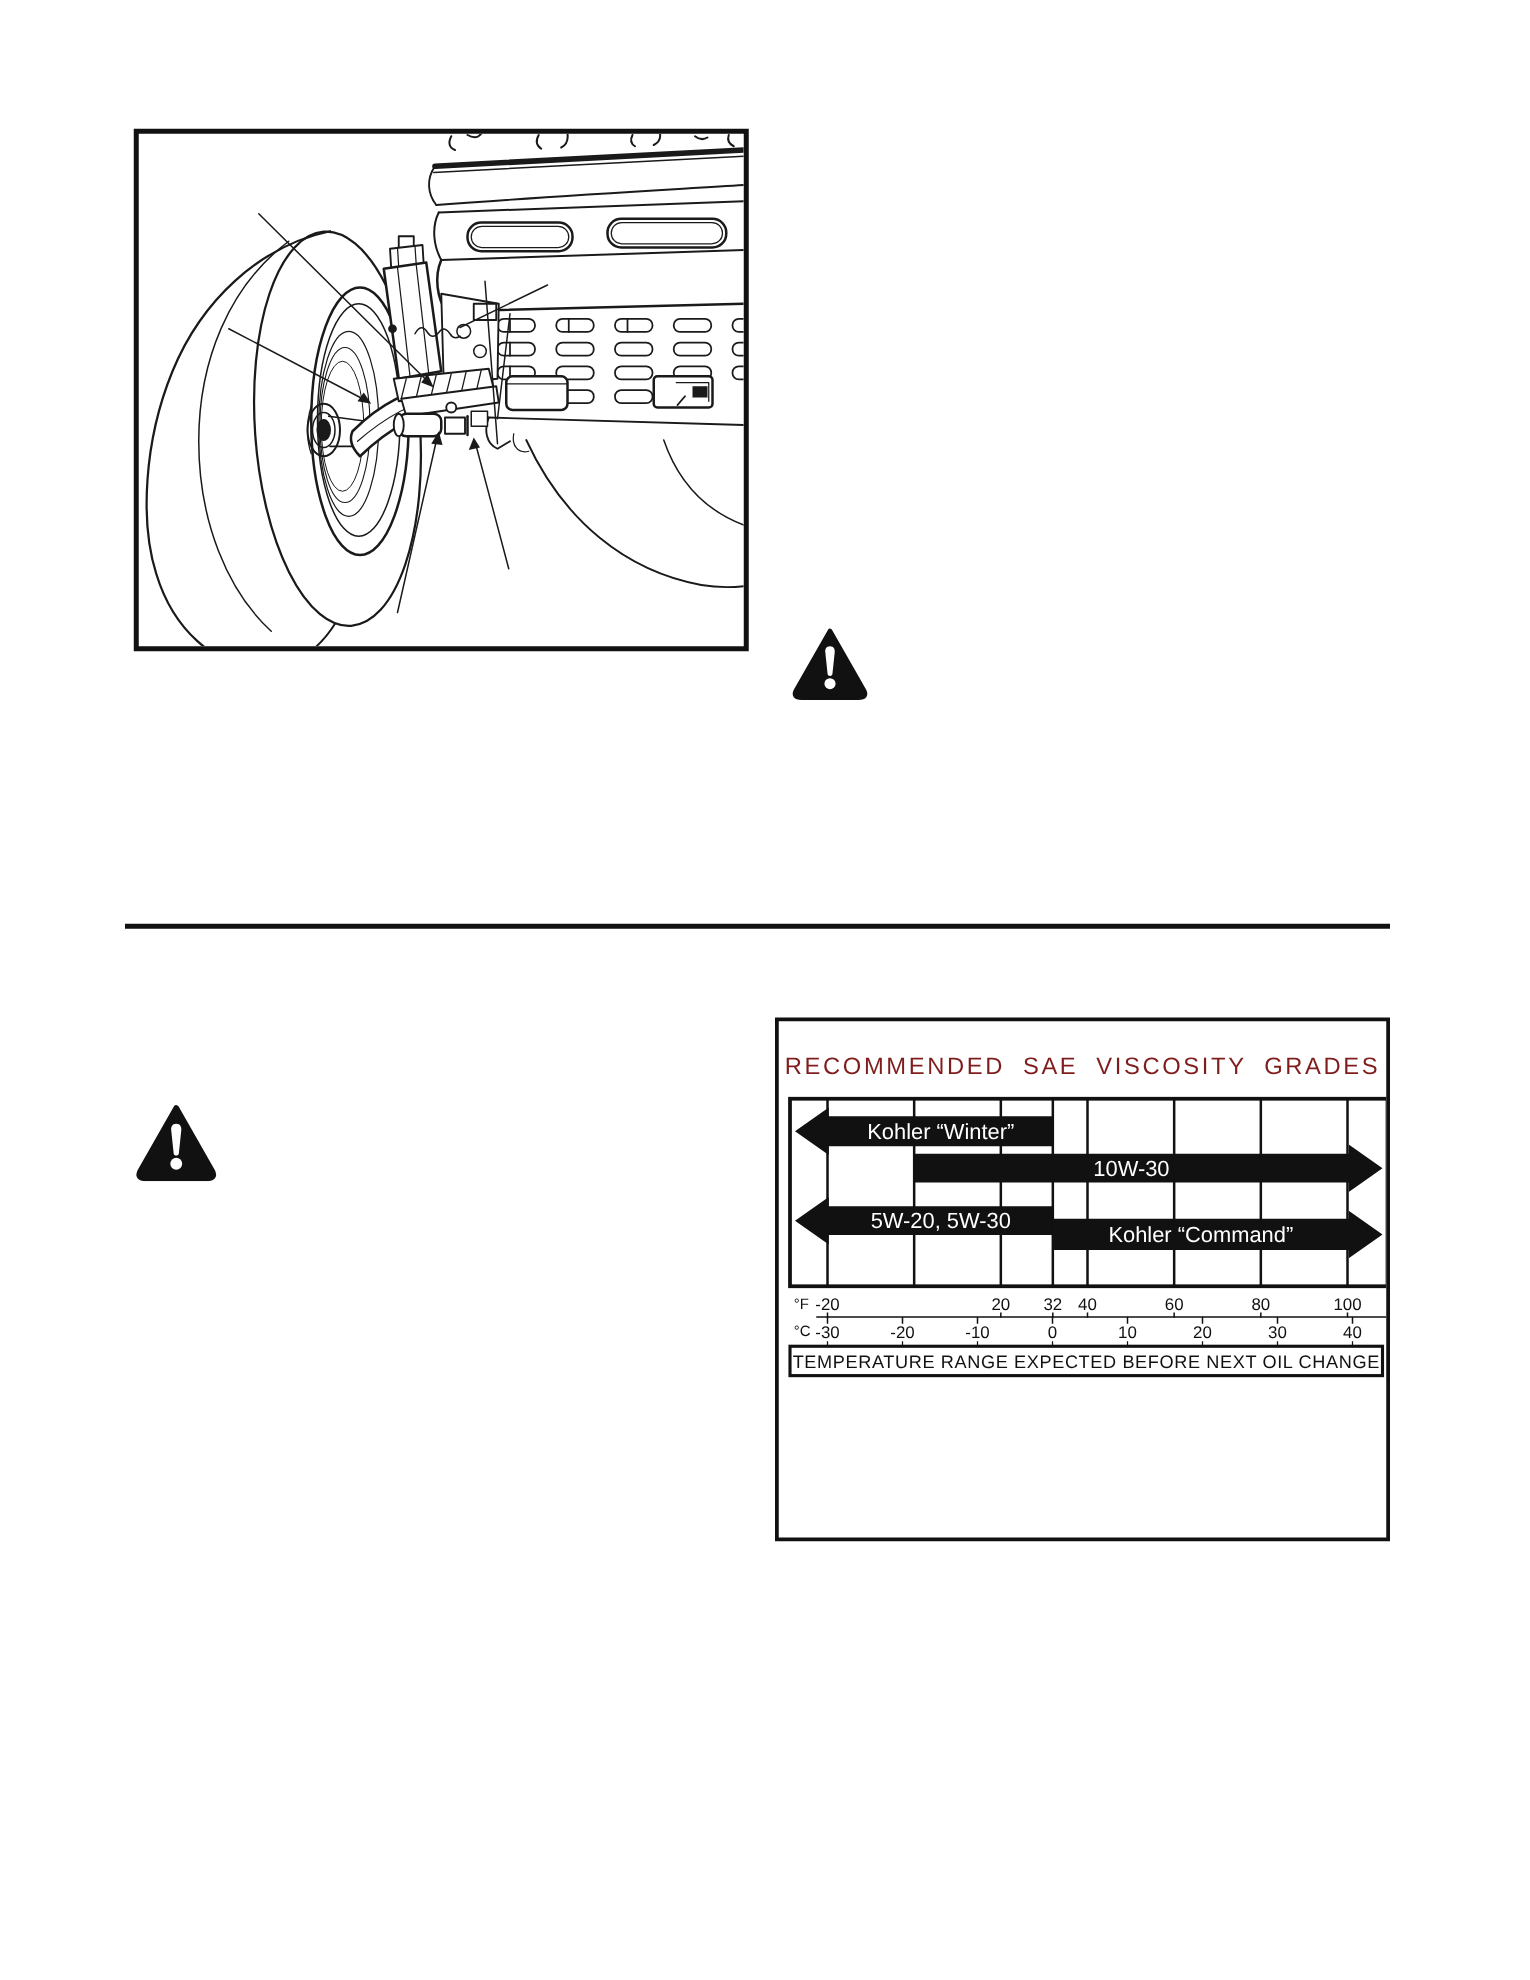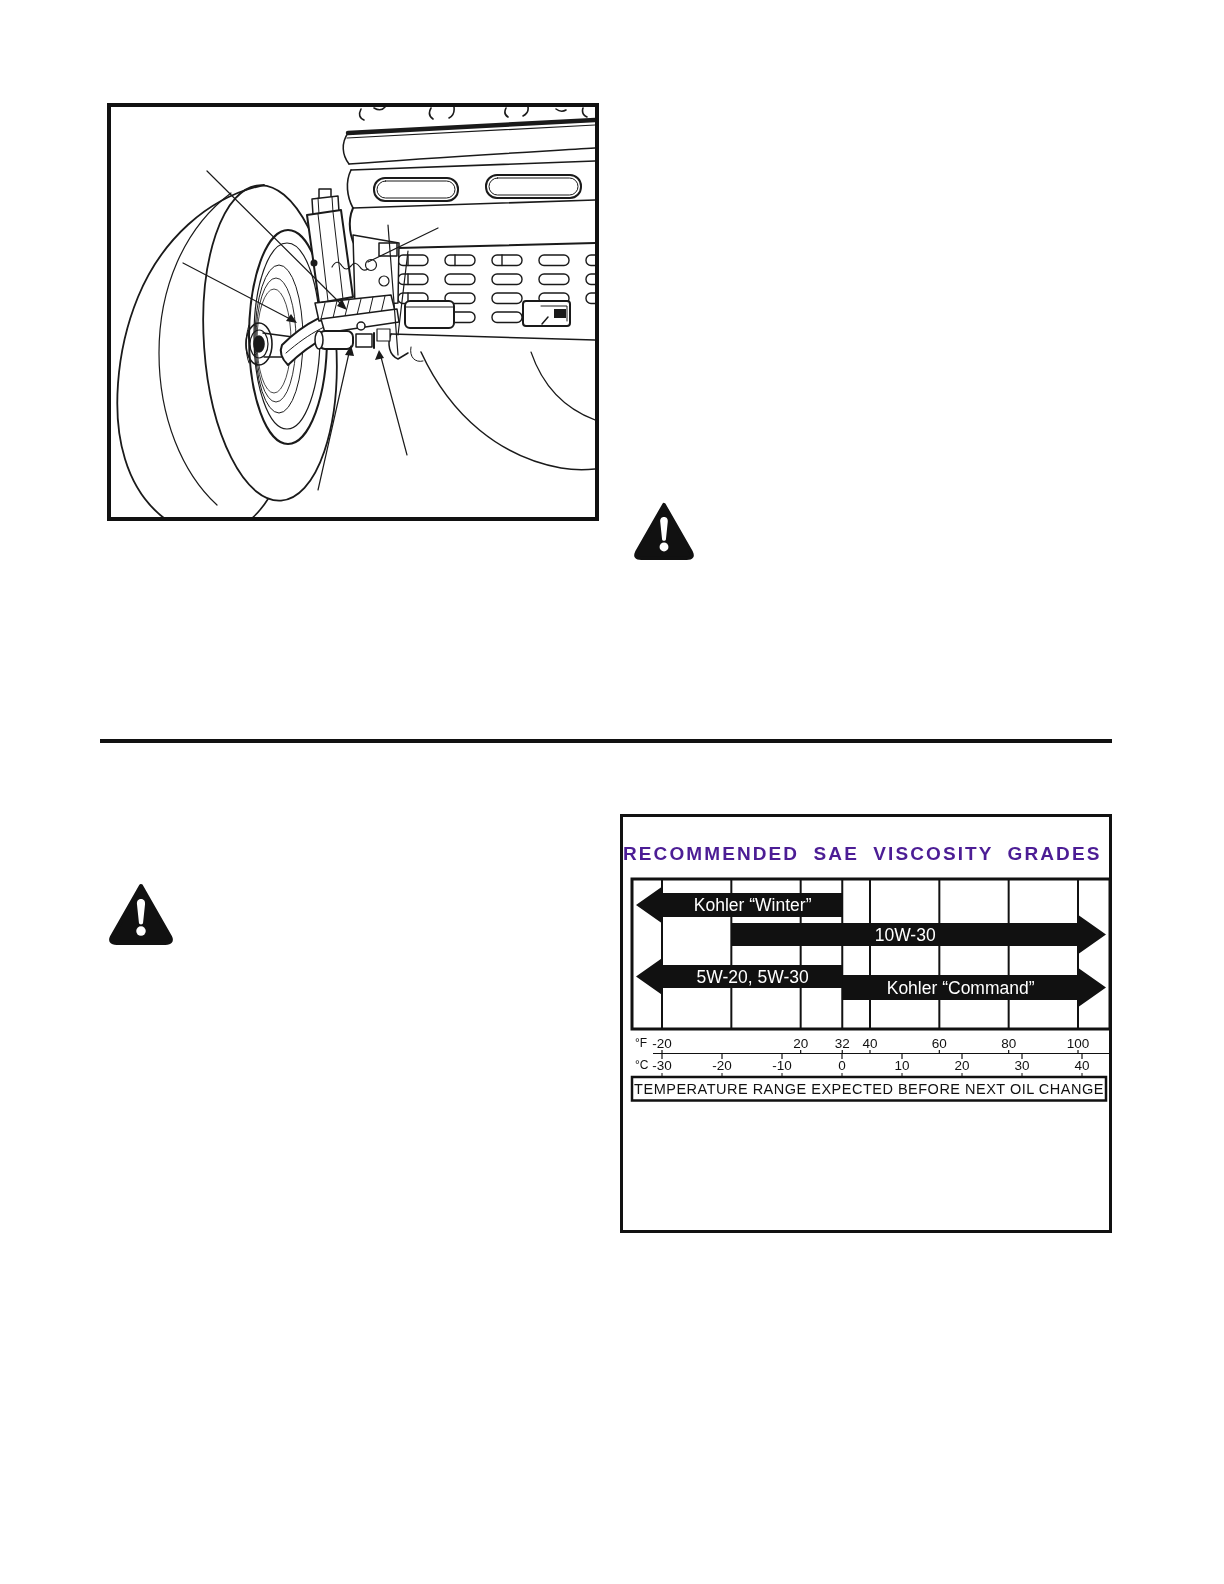--- a/index.html
+++ b/index.html
@@ -5,23 +5,23 @@
   html,body{margin:0;padding:0;background:#fff;}
   .page{position:relative;width:1224px;height:1584px;background:#ffffff;
         font-family:"Liberation Sans",sans-serif;color:#111;overflow:hidden;}
   .figure-box{position:absolute;left:107px;top:103px;width:484px;height:410px;
               border:4px solid #111;overflow:hidden;background:#fff;}
   .rule{position:absolute;left:100px;top:739px;width:1012px;height:4px;background:#111;}
   .warn-a{position:absolute;left:630px;top:502px;}
   .warn-b{position:absolute;left:106px;top:883px;}
   .chart-box{position:absolute;left:620px;top:814px;width:486px;height:413px;
              border:3px solid #111;background:#fff;}
-  .chart-title{position:absolute;left:0;right:0;top:26px;text-align:left;
-               font-weight:bold;font-size:19px;letter-spacing:2.1px;word-spacing:7px;
-               white-space:nowrap;color:#4c1d95;}
+  .chart-title{position:absolute;left:0;right:0;top:26px;text-align:center;
+               font-weight:normal;font-size:19px;letter-spacing:2.1px;word-spacing:7px;
+               white-space:nowrap;color:#7f1d1d;}
   #chart-svg{position:absolute;left:0;top:0;}
   #chart-svg text{font-family:"Liberation Sans",sans-serif;}
 </style>
 </head>
 <body>
 
 <div class="page">
 
   <div class="figure-box">
     <svg width="484" height="410" viewBox="0 0 484 410">

